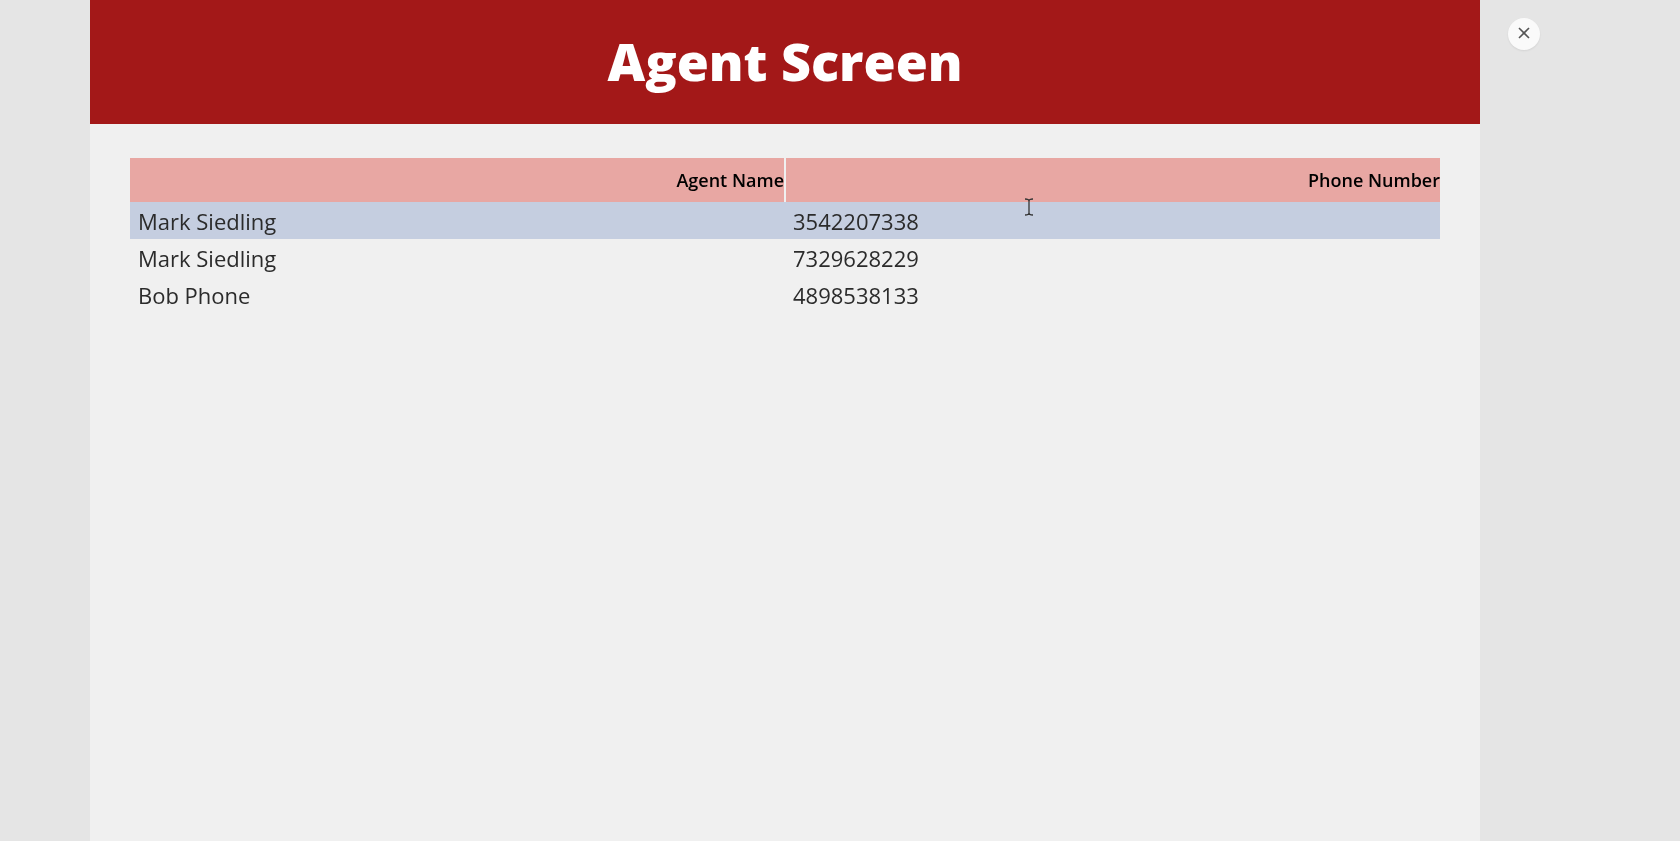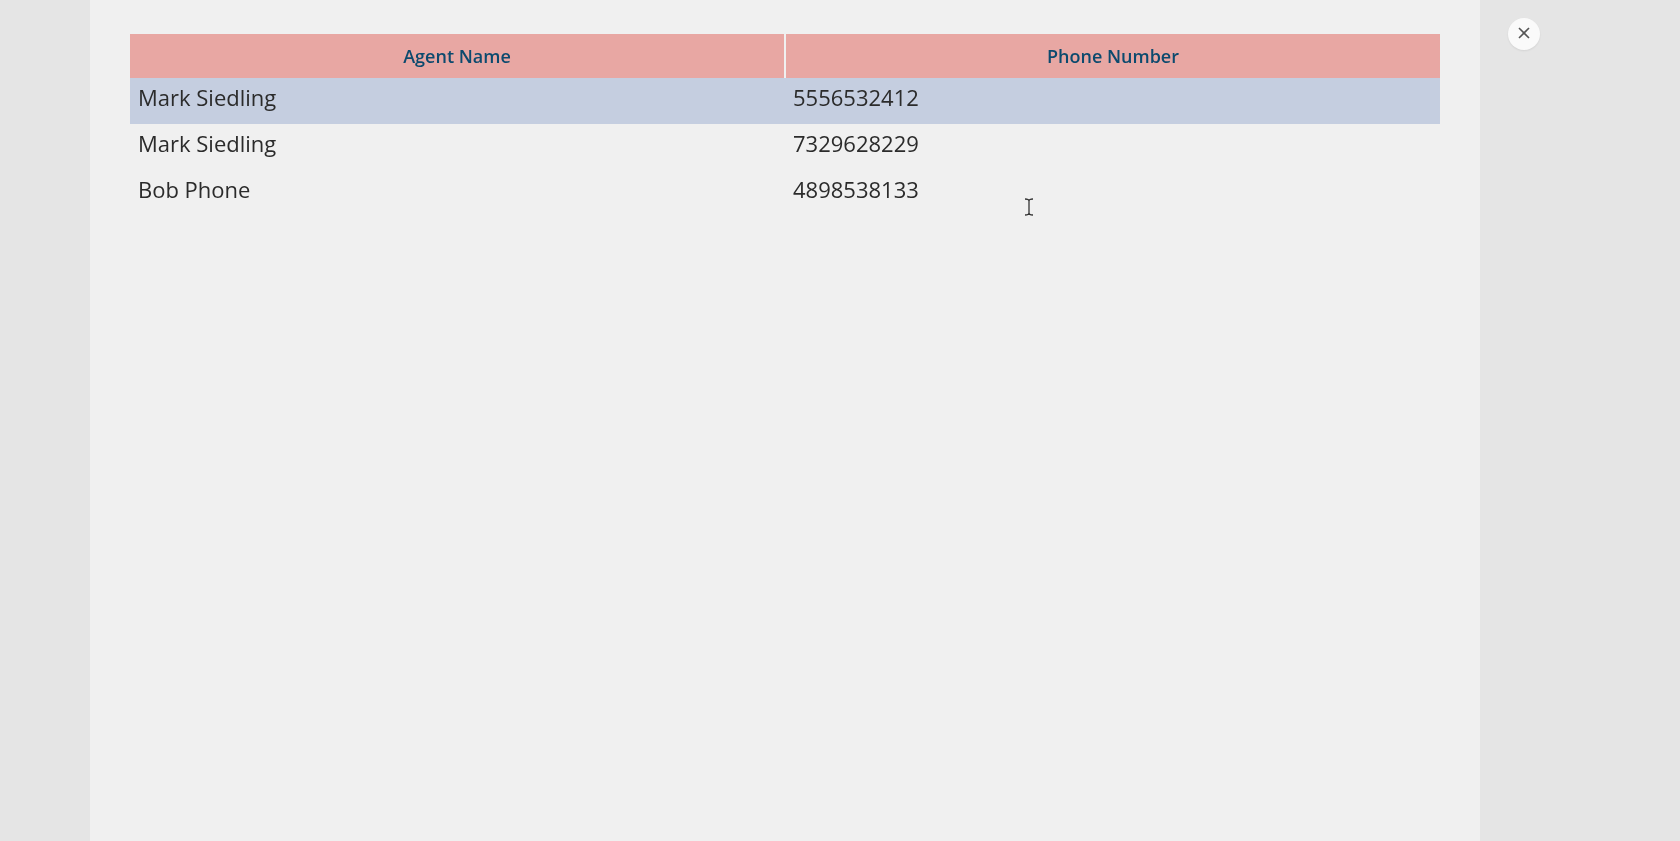--- a/index.html
+++ b/index.html
@@ -39,34 +39,34 @@
     }
     table {
       width: 100%;
       border-collapse: collapse;
       table-layout: fixed;
     }
     thead tr {
       background: #e8a7a3;
     }
     thead th {
-      color: #0c4a6e;
+      color: #000000;
       font-weight: 600;
       font-size: 18px;
-      padding: 10px 8px;
-      text-align: center;
+      padding: 10px 0;
+      text-align: right;
       border-right: 2px solid #f0f0f0;
     }
     thead th:last-child {
       border-right: none;
     }
     tbody td {
       font-size: 22px;
       color: #2b2b2b;
-      padding: 4px 8px 12px 8px;
+      padding: 4px 8px 3px 8px;
       vertical-align: middle;
       height: 37px;
     }
     tbody tr.selected {
       background: #c5cee0;
     }
     .close-btn {
       position: absolute;
       top: 18px;
       right: 140px;
@@ -92,36 +92,39 @@
       left: 1022px;
       width: 14px;
       height: 18px;
       pointer-events: none;
     }
   </style>
 </head>
 <body>
 
 <div class="modal">
+  <div class="header-bar">
+    <h1>Agent Screen</h1>
+  </div>
   <div class="content">
     <table>
       <colgroup>
         <col style="width:50%">
         <col style="width:50%">
       </colgroup>
       <thead>
         <tr>
           <th>Agent Name</th>
           <th>Phone Number</th>
         </tr>
       </thead>
       <tbody id="agents-tbody">
       <tr class="selected">
             <td>Mark Siedling</td>
-            <td>5556532412</td>
+            <td>3542207338</td>
           </tr>
           <tr>
             <td>Mark Siedling</td>
             <td>7329628229</td>
           </tr>
           <tr>
             <td>Bob Phone</td>
             <td>4898538133</td>
           </tr>
         </tbody>

